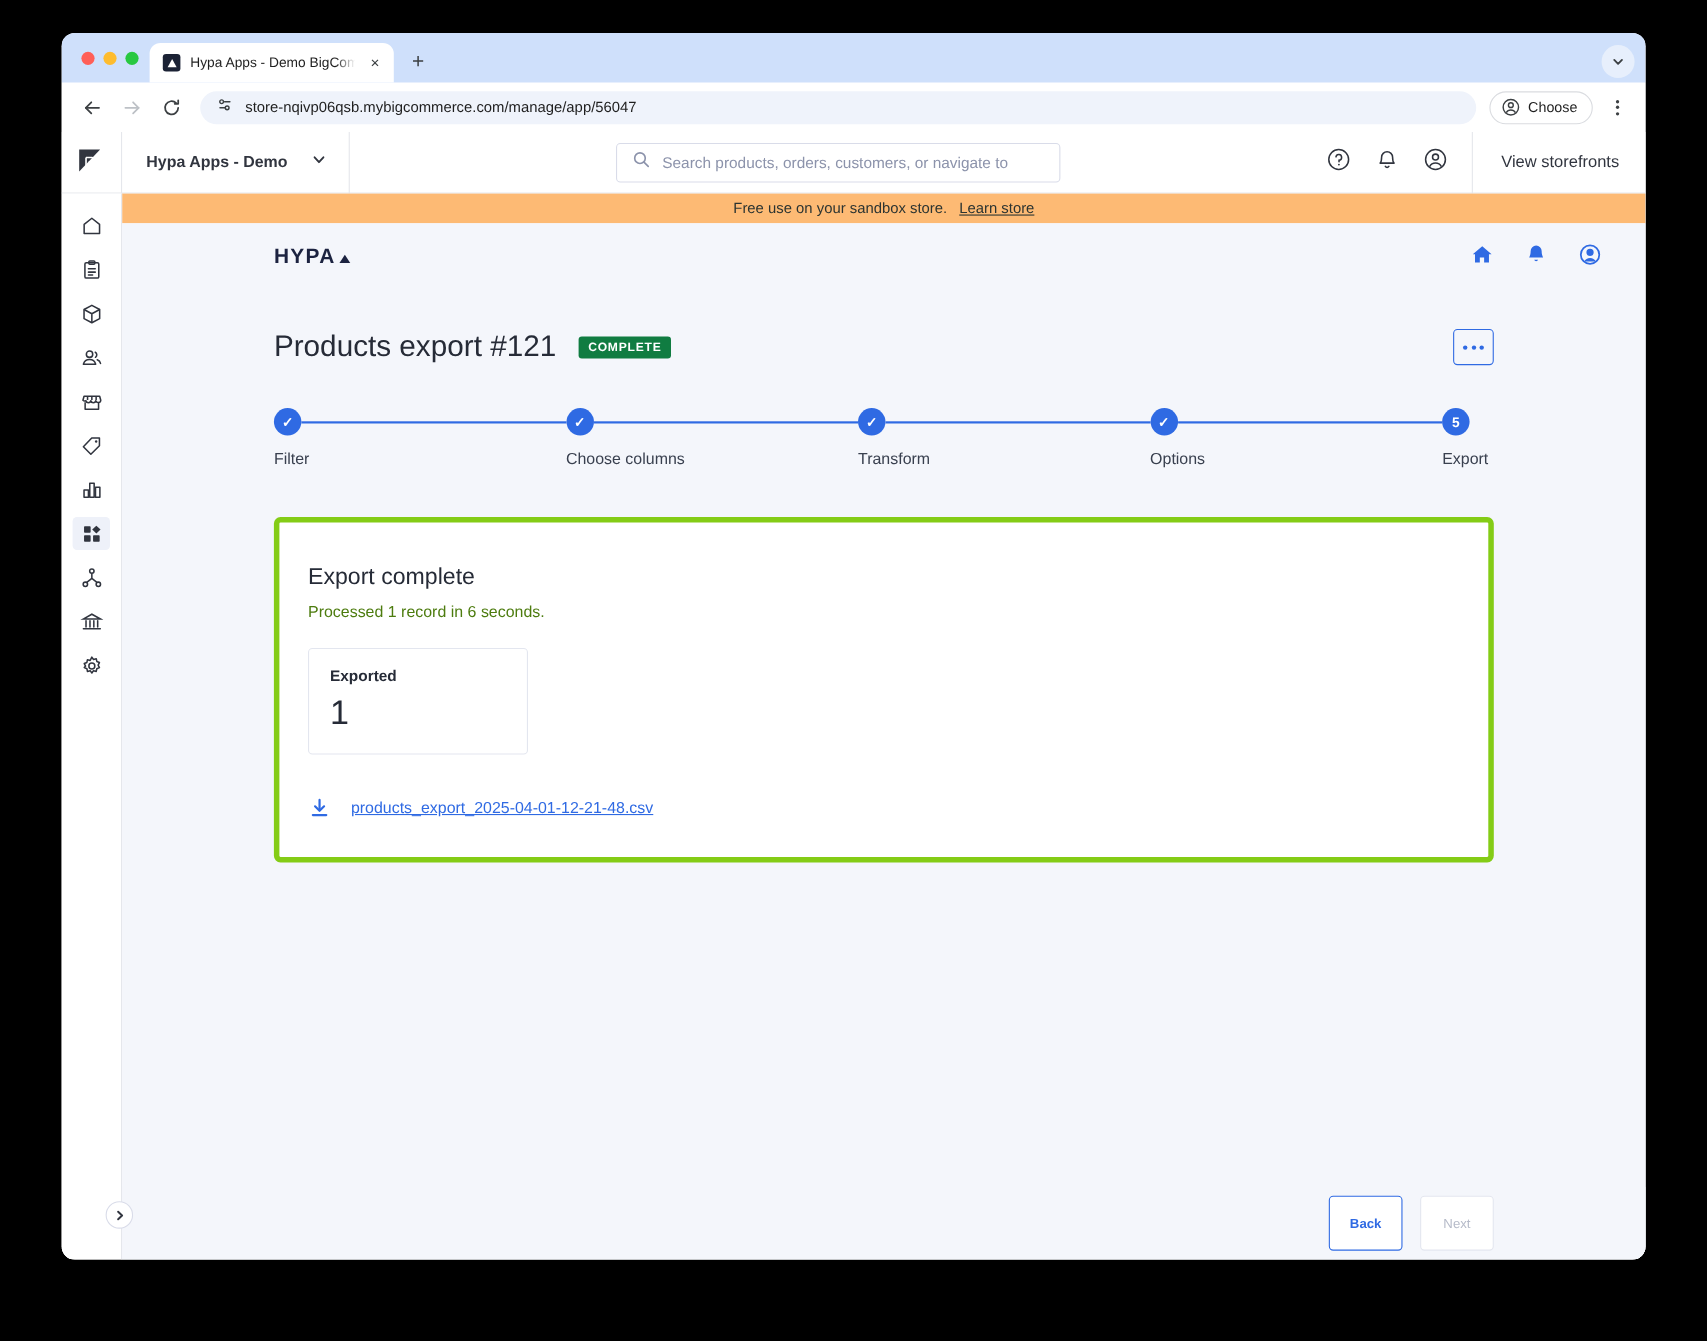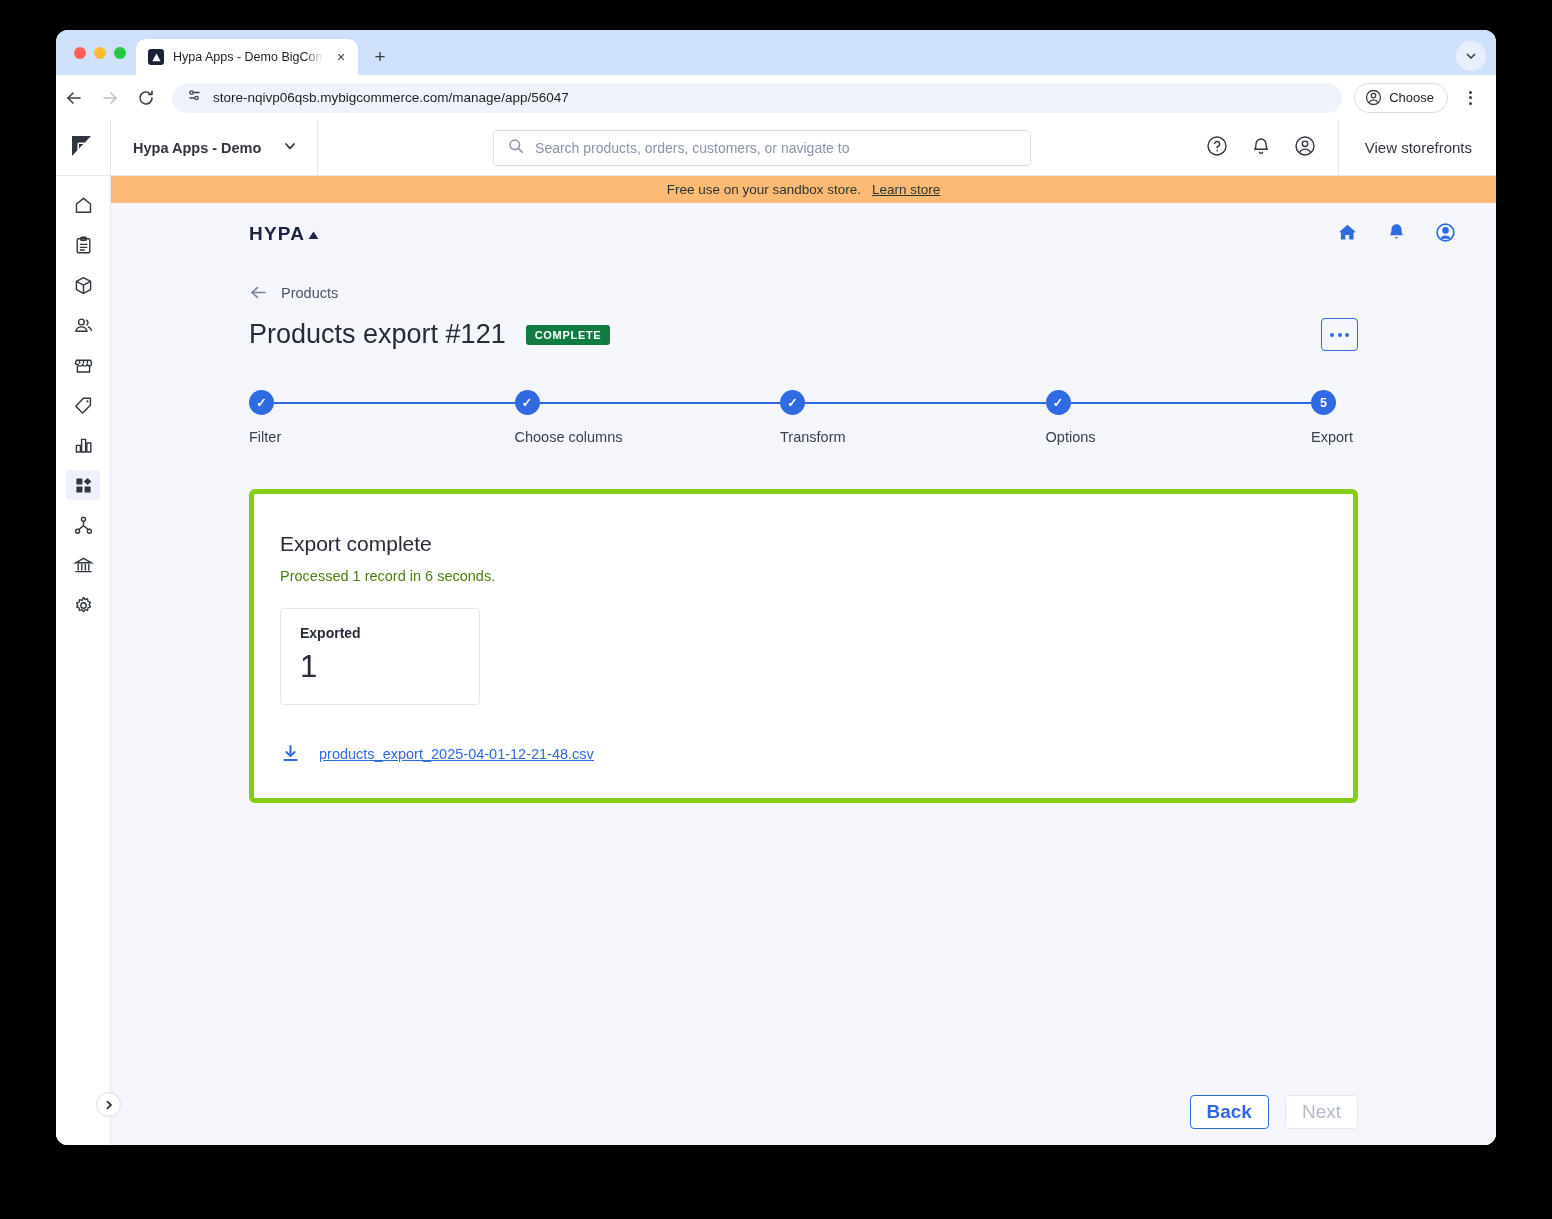--- a/index.html
+++ b/index.html
@@ -89,21 +89,21 @@
     color: #3c4043;
   }
 
   
   .omnibar {
     height: 45px;
     background: #ffffff;
     display: flex;
     align-items: center;
     gap: 4px;
-    padding: 0 12px 0 2px;
+    padding: 0 12px 0 12px;
   }
   .navbtn {
     width: 32px; height: 32px;
     display: flex; align-items: center; justify-content: center;
     color: #3c4043;
     border-radius: 50%;
     flex: 0 0 auto;
   }
   .navbtn.disabled { color: #bdc1c6; }
   .urlbar {
@@ -155,21 +155,21 @@
   }
   .store-cell {
     display: flex; align-items: center; gap: 22px;
     padding: 0 20px 0 22px;
     height: 56px;
     border-right: 1px solid #e5e7ec;
   }
   .store-name { font-size: 14.5px; font-weight: bold; color: #31353f; white-space: nowrap; }
   .bc-search-wrap { flex: 1 1 auto; display: flex; justify-content: center; }
   .bc-search {
-    width: 538px; height: 36px;
+    width: 404px; height: 36px;
     border: 1px solid #d9dce9;
     border-radius: 4px;
     display: flex; align-items: center;
     gap: 11px;
     padding: 0 14px;
   }
   .bc-search .ph { font-size: 14px; color: #8c93ab; }
   .bc-header-icons {
     display: flex; align-items: center; gap: 22px;
     padding-right: 22px;
@@ -333,24 +333,24 @@
   
   .hypa-footer {
     flex: 0 0 auto;
     height: 66px;
     display: flex; align-items: center; justify-content: flex-end;
     gap: 16px;
     padding: 0 138px 0 0;
     background: #f4f6fb;
   }
   .btn {
-    min-width: 67px; height: 34px;
+    min-width: 67px; height: 50px;
     border-radius: 4px;
     display: flex; align-items: center; justify-content: center;
-    font-size: 19px;
+    font-size: 12px;
     padding: 0 16px;
   }
   .btn.primary-outline { border: 1px solid #2f6ae3; color: #2f6ae3; background: #fff; font-weight: bold; }
   .btn.disabled { border: 1px solid #e3e6ef; color: #b6bbc9; background: #fff; }
 </style>
 </head>
 <body>
 
 <div class="window">
 
@@ -610,29 +610,20 @@
                     <circle cx="10.5" cy="10.5" r="8.4"></circle>
                     <circle cx="10.5" cy="8.4" r="2.5" fill="currentColor"></circle>
                     <path d="M5.2 16.8a5.9 5.9 0 0 1 10.6 0" fill="currentColor" stroke="none"></path>
                   </svg>
               </span>
             </div>
           </div>
 
           <div class="hypa-content">
 
-            <div class="breadcrumb">
-              <span style="display:flex">
-                <svg width="19" height="19" viewBox="0 0 19 19" fill="none" stroke="#7a8196" stroke-width="1.6" stroke-linecap="round" stroke-linejoin="round">
-                    <line x1="16" y1="9.5" x2="3" y2="9.5"></line>
-                    <polyline points="8.4,4.6 3,9.5 8.4,14.4"></polyline>
-                  </svg>
-              </span>
-              <span>Products</span>
-            </div>
 
             <div class="title-row">
               <div class="page-title">Products export #121</div>
               <div class="status-badge">COMPLETE</div>
               <div class="more-btn">
                   <i></i>
                   <i></i>
                   <i></i>
                 </div>
             </div>

